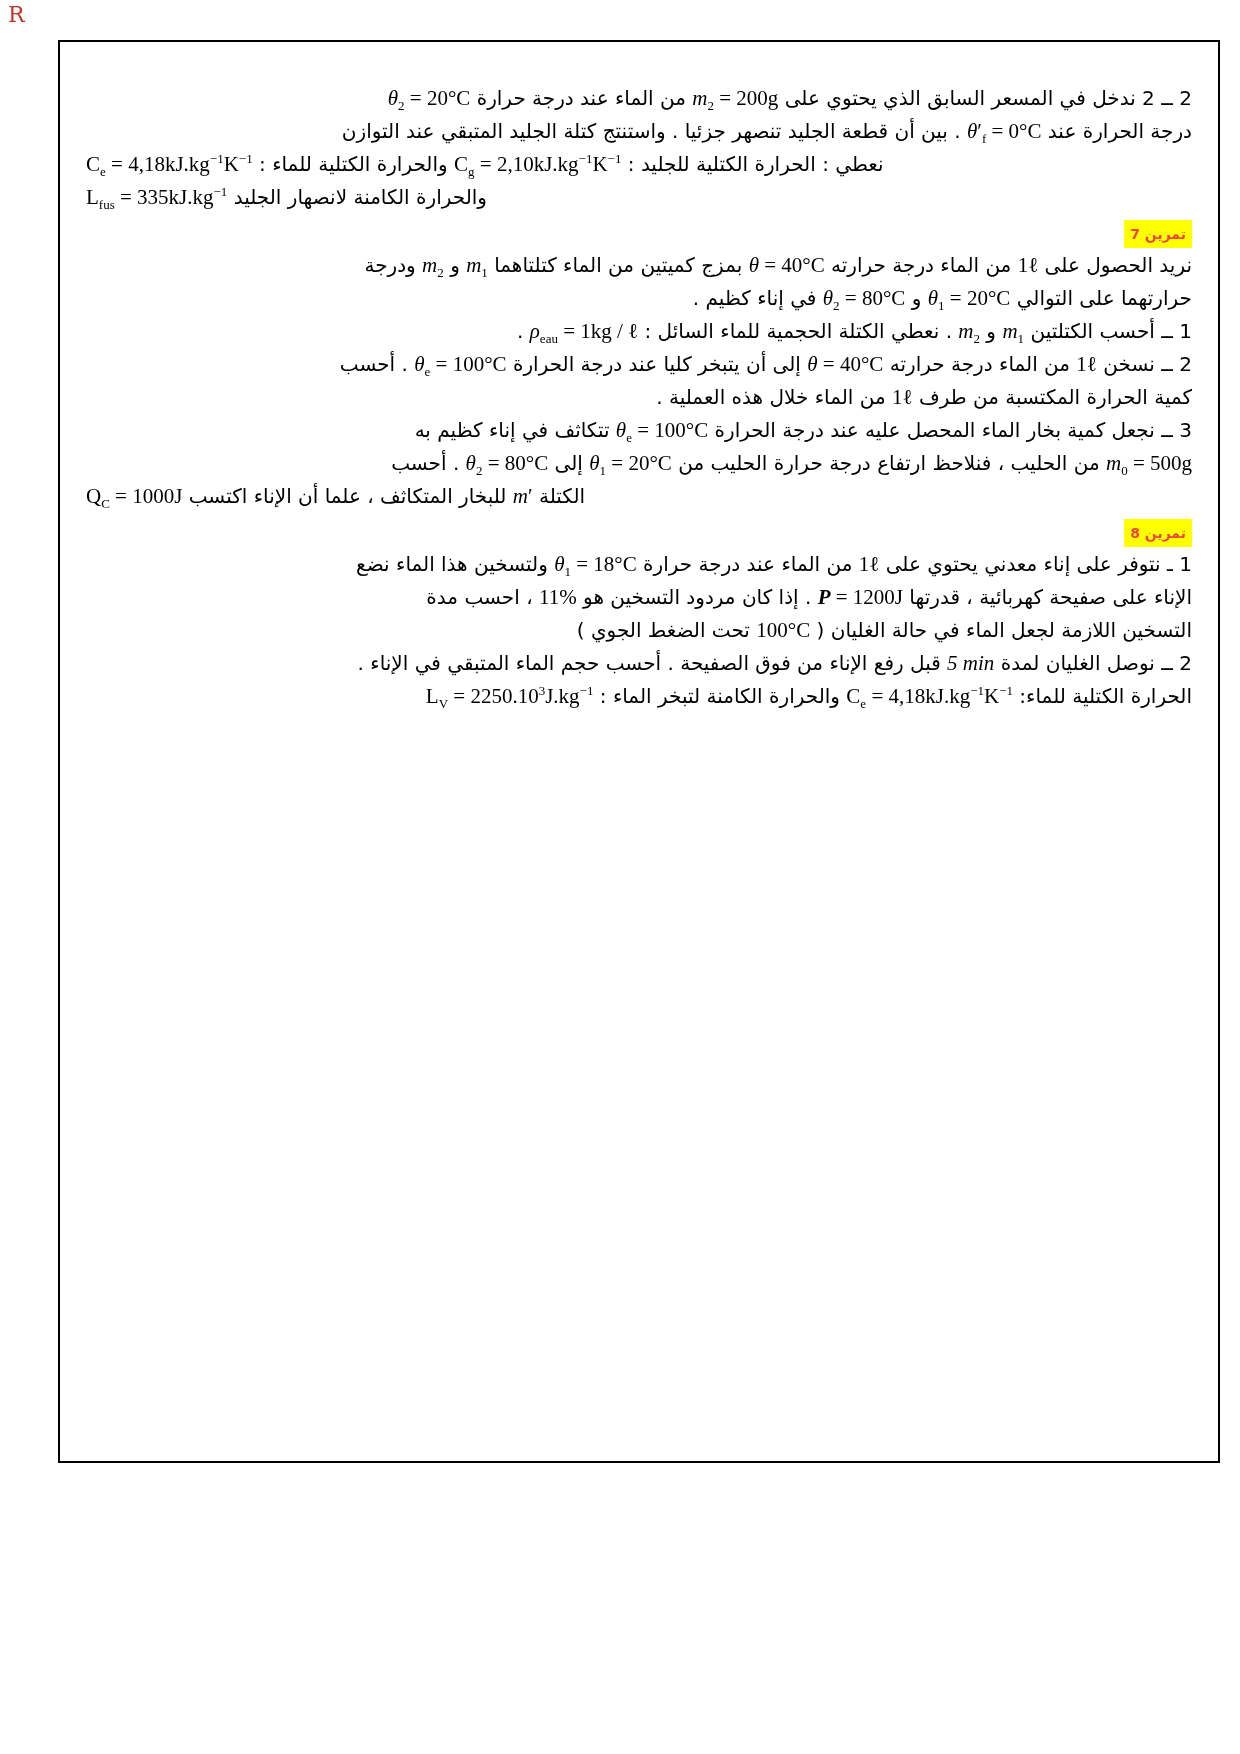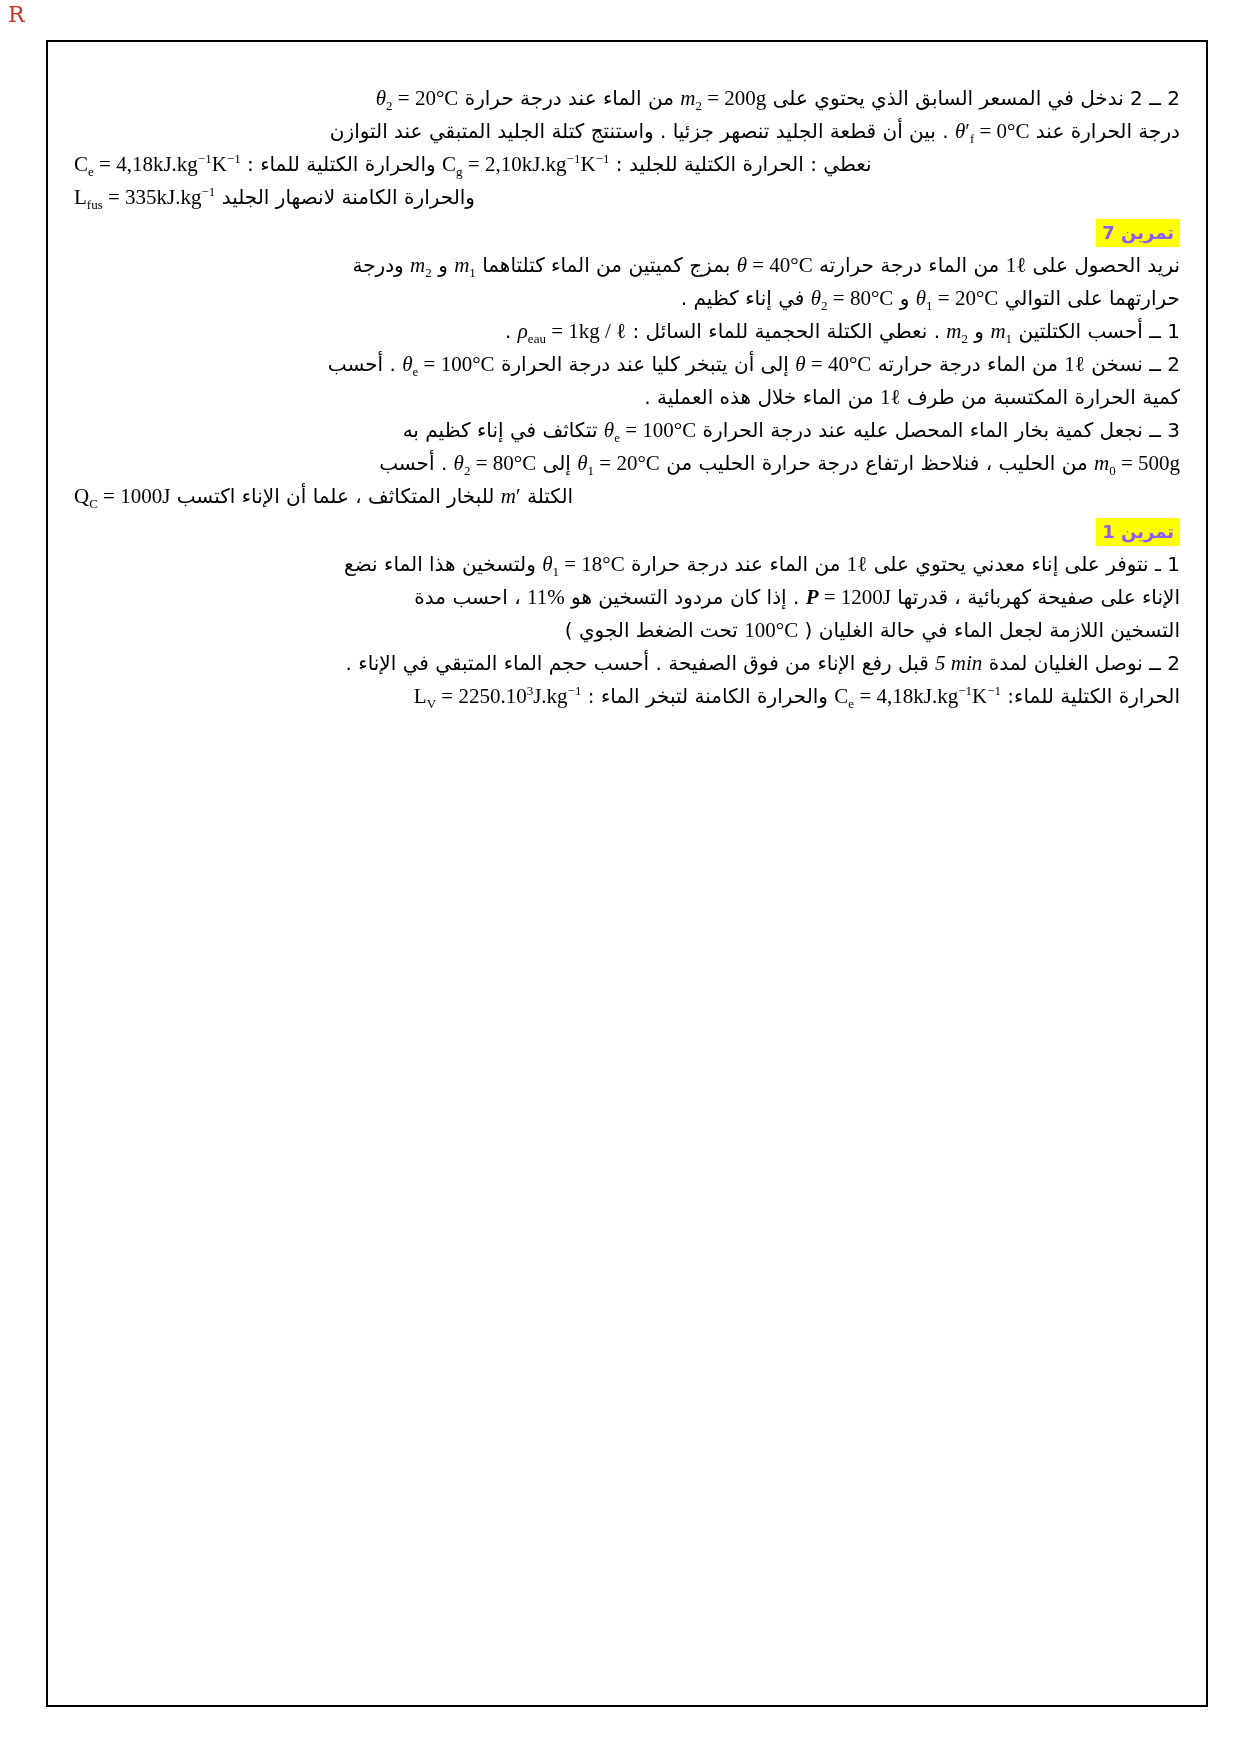--- a/index.html
+++ b/index.html
@@ -16,45 +16,45 @@
     position: absolute;
     top: 2px;
     left: 8px;
     font-family: "DejaVu Serif", serif;
     font-size: 22px;
     color: #c0392b;
   }
   .page-frame {
     position: absolute;
     top: 40px;
-    left: 46px;
+    left: 58px;
     width: 1162px;
-    height: 1667px;
+    height: 1423px;
     border: 2px solid #000;
     background: #ffffff;
   }
   .content {
     position: absolute;
     top: 40px;
     left: 26px;
     right: 26px;
     direction: rtl;
     text-align: right;
     font-size: 20px;
     line-height: 33px;
   }
   .line { min-height: 33px; }
   .line.center { text-align: left; }
   .ex-header { min-height: 33px; margin-top: 2px; }
   .ex-header .hl {
     display: inline-block;
     background: #ffff00;
-    color: #8b5cf6;
+    color: #ef4444;
     font-weight: bold;
-    font-size: 18px;
+    font-size: 14px;
     line-height: 28px;
     padding: 0 6px;
   }
   .m {
     direction: ltr;
     unicode-bidi: isolate;
     font-family: "Liberation Serif", "DejaVu Serif", serif;
     font-size: 21px;
     white-space: nowrap;
   }
@@ -84,21 +84,21 @@
       <div class="line">حرارتهما على التوالي <span class="m"><i>θ</i><sub>1</sub> = 20°C</span> و <span class="m"><i>θ</i><sub>2</sub> = 80°C</span> في إناء كظيم .</div>
       <div class="line">1 ــ أحسب الكتلتين <span class="m"><i>m</i><sub>1</sub></span> و <span class="m"><i>m</i><sub>2</sub></span> . نعطي الكتلة الحجمية للماء السائل : <span class="m"><i>ρ</i><sub>eau</sub> = 1kg / ℓ</span> .</div>
       <div class="line">2 ــ نسخن <span class="m">1ℓ</span> من الماء درجة حرارته <span class="m"><i>θ</i> = 40°C</span> إلى أن يتبخر كليا عند درجة الحرارة <span class="m"><i>θ</i><sub>e</sub> = 100°C</span> . أحسب</div>
       <div class="line">كمية الحرارة المكتسبة من طرف <span class="m">1ℓ</span> من الماء خلال هذه العملية .</div>
       <div class="line">3 ــ نجعل كمية بخار الماء المحصل عليه عند درجة الحرارة <span class="m"><i>θ</i><sub>e</sub> = 100°C</span> تتكاثف في إناء كظيم به</div>
       <div class="line"><span class="m"><i>m</i><sub>0</sub> = 500g</span> من الحليب ، فنلاحظ ارتفاع درجة حرارة الحليب من <span class="m"><i>θ</i><sub>1</sub> = 20°C</span> إلى <span class="m"><i>θ</i><sub>2</sub> = 80°C</span> . أحسب</div>
       <div class="line center">الكتلة <span class="m"><i>m</i>′</span> للبخار المتكاثف ، علما أن الإناء اكتسب <span class="m">Q<sub>C</sub> = 1000J</span></div>
     </div>
 
     <div class="ex-header">
-      <span class="hl">تمرين 1</span>
+      <span class="hl">تمرين 8</span>
     </div>
 
     <div>
       <div class="line">1 ـ نتوفر على إناء معدني يحتوي على <span class="m">1ℓ</span> من الماء عند درجة حرارة <span class="m"><i>θ</i><sub>1</sub> = 18°C</span> ولتسخين هذا الماء نضع</div>
       <div class="line">الإناء على صفيحة كهربائية ، قدرتها <span class="m"><b><i>P</i></b> = 1200J</span> . إذا كان مردود التسخين هو <span class="m">11%</span> ، احسب مدة</div>
       <div class="line">التسخين اللازمة لجعل الماء في حالة الغليان ( <span class="m">100°C</span> تحت الضغط الجوي )</div>
       <div class="line">2 ــ نوصل الغليان لمدة <span class="m"><i>5 min</i></span> قبل رفع الإناء من فوق الصفيحة . أحسب حجم الماء المتبقي في الإناء .</div>
       <div class="line">الحرارة الكتلية للماء: <span class="m">C<sub>e</sub> = 4,18kJ.kg<sup>−1</sup>K<sup>−1</sup></span> والحرارة الكامنة لتبخر الماء : <span class="m">L<sub>V</sub> = 2250.10<sup>3</sup>J.kg<sup>−1</sup></span></div>
     </div>
 

